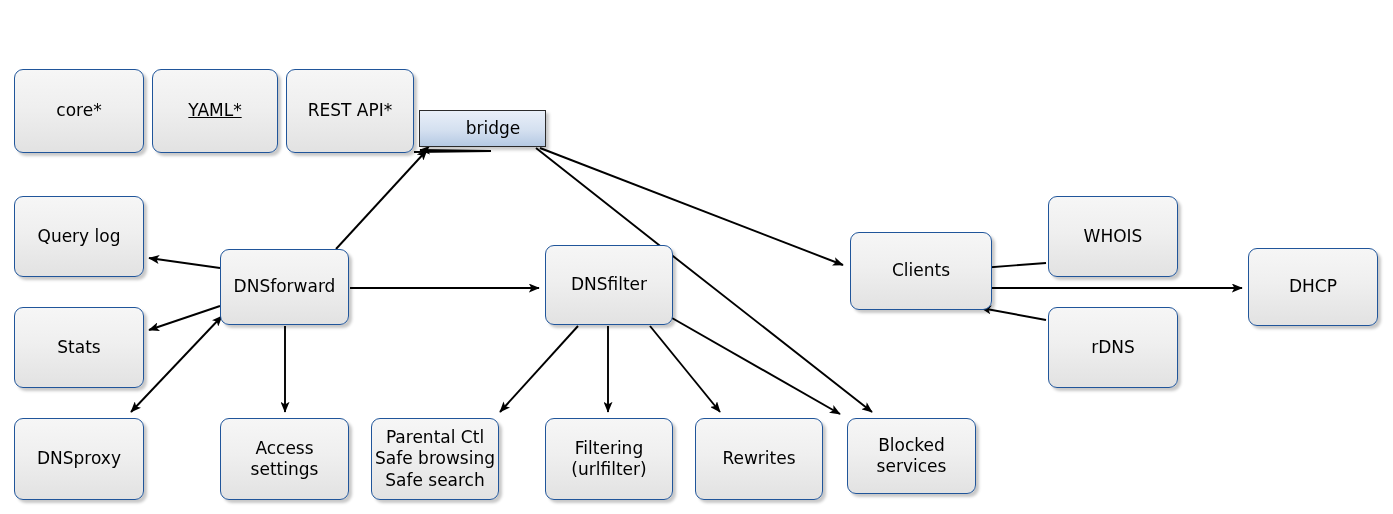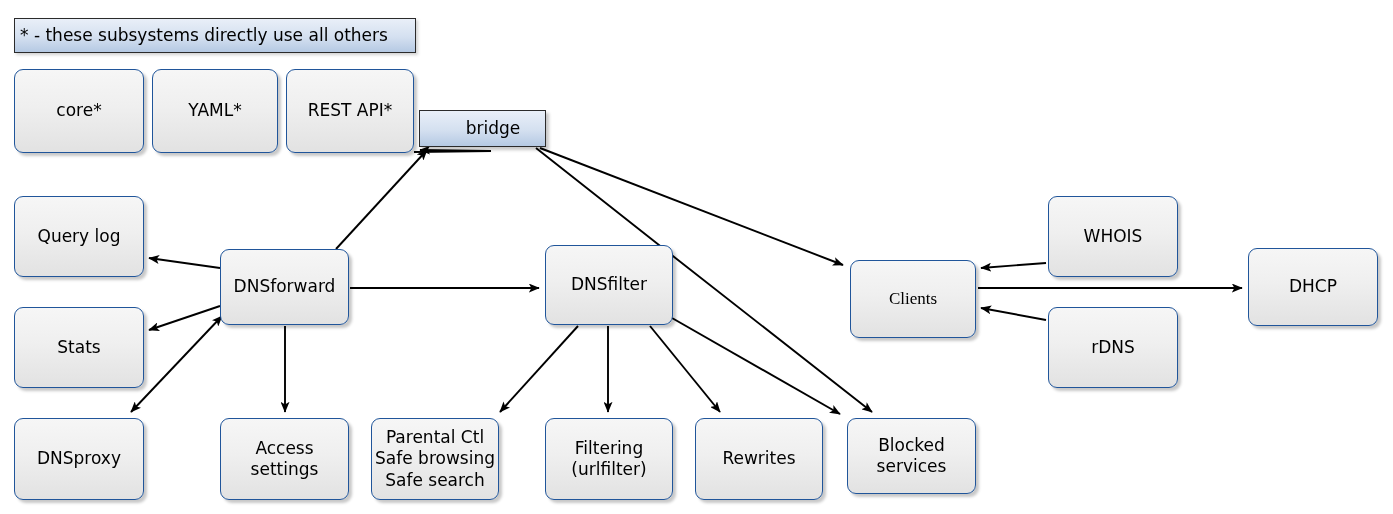--- a/index.html
+++ b/index.html
@@ -82,41 +82,40 @@
         <path d="M 578,326 L 500,412" fill="none" stroke="#000000" stroke-width="1.9" marker-end="url(#arrowhead)"></path>
         <path d="M 608,326 L 608,412" fill="none" stroke="#000000" stroke-width="1.9" marker-end="url(#arrowhead)"></path>
         <path d="M 650,326 L 720,412" fill="none" stroke="#000000" stroke-width="1.9" marker-end="url(#arrowhead)"></path>
         <path d="M 672,318 L 840,414" fill="none" stroke="#000000" stroke-width="1.9" marker-end="url(#arrowhead)"></path>
         <path d="M 1046,263 L 981,268" fill="none" stroke="#000000" stroke-width="1.9" marker-end="url(#arrowhead)"></path>
         <path d="M 1046,320 L 981,308" fill="none" stroke="#000000" stroke-width="1.9" marker-end="url(#arrowhead)"></path>
         <path d="M 978,288 L 1242,288" fill="none" stroke="#000000" stroke-width="1.9" marker-end="url(#arrowhead)"></path>
       </g>
   </svg>
 
-  <div class="node accent legend" style="left: 14px; top: 18px; width: 402px; height: 35px;">* - these subsystems directly use all others</div>
 
   <div id="nodes-group">
       <div class="node" style="left: 14px; top: 69px; width: 130px; height: 84px;"><span>core*</span></div>
-      <div class="node" style="left: 152px; top: 69px; width: 126px; height: 84px;"><span>YAML*</span></div>
+      <div class="node" style="left: 152px; top: 69px; width: 126px; height: 84px; text-decoration: underline;"><span>YAML*</span></div>
       <div class="node" style="left: 286px; top: 69px; width: 128px; height: 84px;"><span>REST API*</span></div>
       <div class="node accent" style="left: 419px; top: 110px; width: 127px; height: 37px; padding-left: 21px;"><span>bridge</span></div>
       <div class="node" style="left: 14px; top: 196px; width: 130px; height: 81px;"><span>Query log</span></div>
       <div class="node" style="left: 14px; top: 307px; width: 130px; height: 81px;"><span>Stats</span></div>
       <div class="node" style="left: 14px; top: 418px; width: 130px; height: 82px;"><span>DNSproxy</span></div>
       <div class="node" style="left: 220px; top: 249px; width: 129px; height: 76px;"><span>DNSforward</span></div>
       <div class="node" style="left: 220px; top: 418px; width: 129px; height: 82px;"><span>Access
 settings</span></div>
       <div class="node" style="left: 545px; top: 245px; width: 128px; height: 80px;"><span>DNSfilter</span></div>
       <div class="node" style="left: 371px; top: 418px; width: 128px; height: 82px;"><span>Parental Ctl
 Safe browsing
 Safe search</span></div>
       <div class="node" style="left: 545px; top: 418px; width: 128px; height: 82px; justify-content: center;"><span>Filtering
 (urlfilter)</span></div>
       <div class="node" style="left: 695px; top: 418px; width: 128px; height: 82px;"><span>Rewrites</span></div>
       <div class="node" style="left: 847px; top: 418px; width: 129px; height: 76px;"><span>Blocked
 services</span></div>
-      <div class="node" style="left: 850px; top: 260px; width: 126px; height: 78px; font-family: Liberation Serif, serif;"><span>Clients</span></div>
+      <div class="node" style="left: 850px; top: 232px; width: 142px; height: 78px;"><span>Clients</span></div>
       <div class="node" style="left: 1048px; top: 196px; width: 130px; height: 81px;"><span>WHOIS</span></div>
       <div class="node" style="left: 1048px; top: 307px; width: 130px; height: 81px;"><span>rDNS</span></div>
       <div class="node" style="left: 1248px; top: 248px; width: 130px; height: 78px;"><span>DHCP</span></div>
     </div>
 
 </div>
 
 </body></html>

